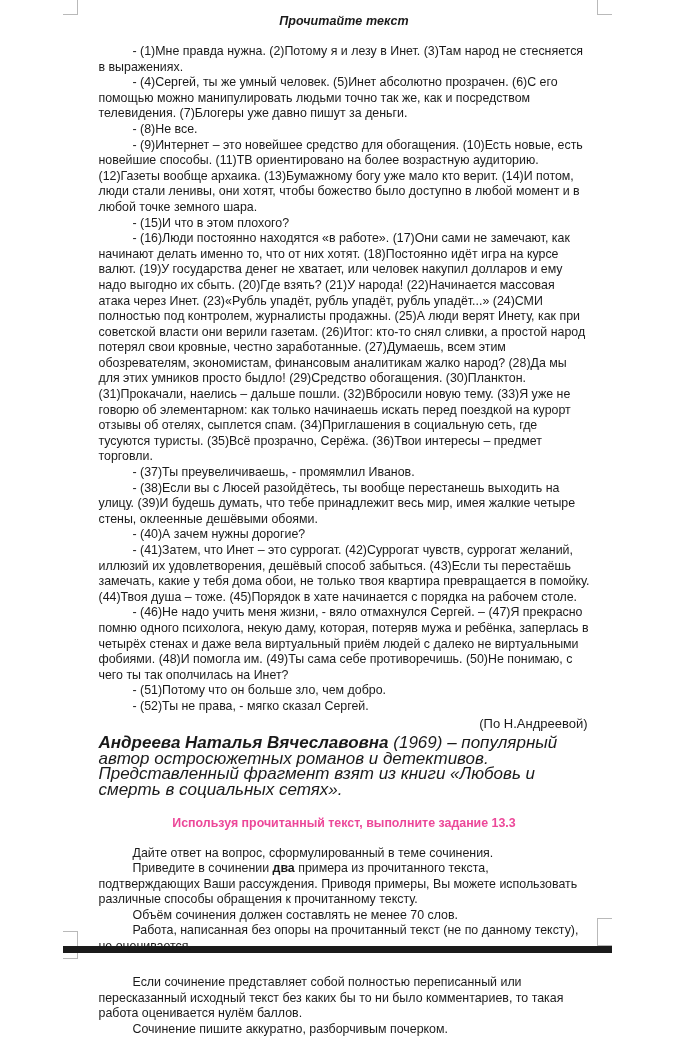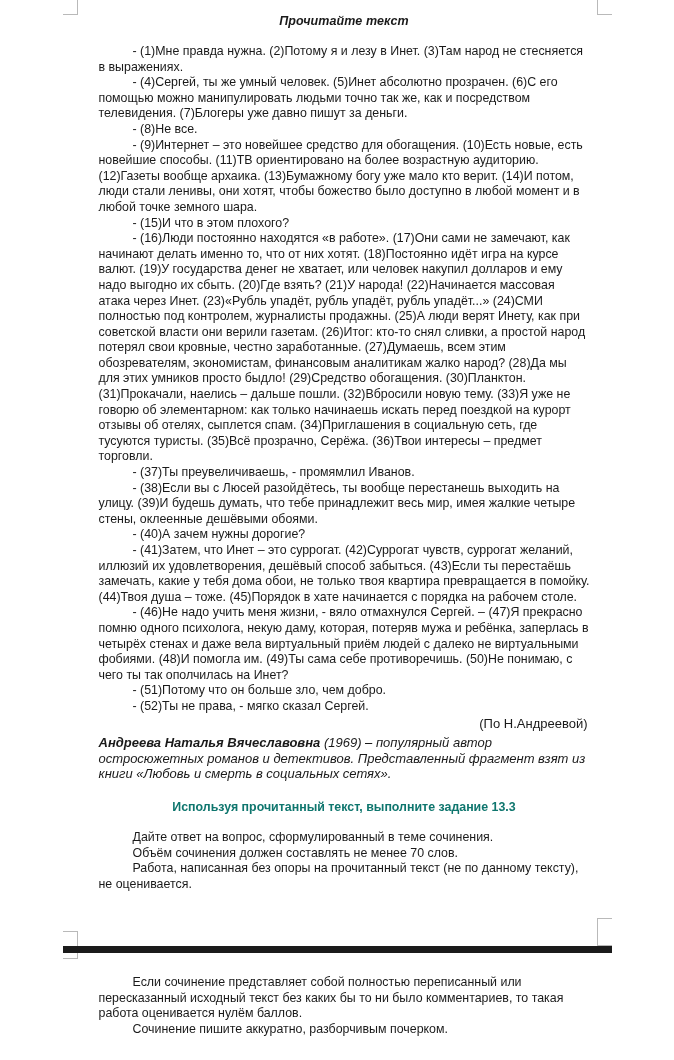--- a/index.html
+++ b/index.html
@@ -77,35 +77,35 @@
   .attribution {
     margin: 1px 0 4px 0;
     font-size: 13px;
     line-height: 15.6px;
     text-align: right;
     padding-right: 2px;
   }
 
   .bio {
     margin: 0;
-    font-size: 13px;
+    font-size: 17px;
     line-height: 15.6px;
     font-style: italic;
     text-align: left;
     text-indent: 0;
   }
   .bio b {
     font-weight: bold;
     font-style: italic;
   }
 
   .red-heading {
     margin: 18px 0 16px 0;
     text-align: center;
-    color: #0f766e;
+    color: #ec4899;
     font-weight: bold;
     font-size: 12.4px;
   }
 
   .task-heading {
     margin: 0;
     font-size: 12.4px;
     line-height: 15.6px;
     text-indent: 34px;
   }
@@ -150,20 +150,21 @@
 
     <p class="attribution">(По Н.Андреевой)</p>
 
     <p class="bio"><b>Андреева Наталья Вячеславовна</b><span> (1969) – популярный автор  остросюжетных романов и детективов. Представленный фрагмент взят из книги «Любовь и смерть в социальных сетях».</span></p>
 
     <div class="red-heading">Используя прочитанный текст, выполните задание 13.3</div>
 
 
     <p class="para">Дайте ответ на вопрос, сформулированный в теме сочинения.</p>
 
+    <p class="para"><span>Приведите в сочинении </span><b>два</b><span> примера из прочитанного текста, подтверждающих Ваши рассуждения. Приводя примеры, Вы можете использовать различные способы обращения к прочитанному тексту.</span></p>
 
     <p class="para">Объём сочинения должен составлять не менее 70 слов.</p>
     <p class="para">Работа, написанная без опоры на прочитанный текст (не по данному тексту), не оценивается.</p>
 
   </div>
 
   <div class="content-lower">
     <p class="lower-para">Если сочинение представляет собой полностью переписанный или пересказанный исходный текст без каких бы то ни было комментариев, то такая работа оценивается нулём баллов.</p>
     <p class="lower-para">Сочинение пишите аккуратно, разборчивым почерком.</p>
   </div>

